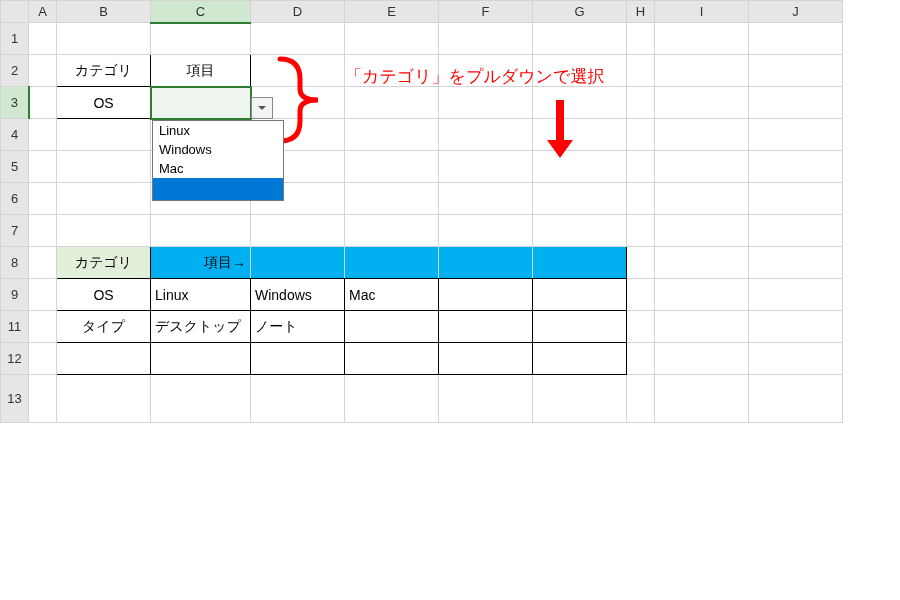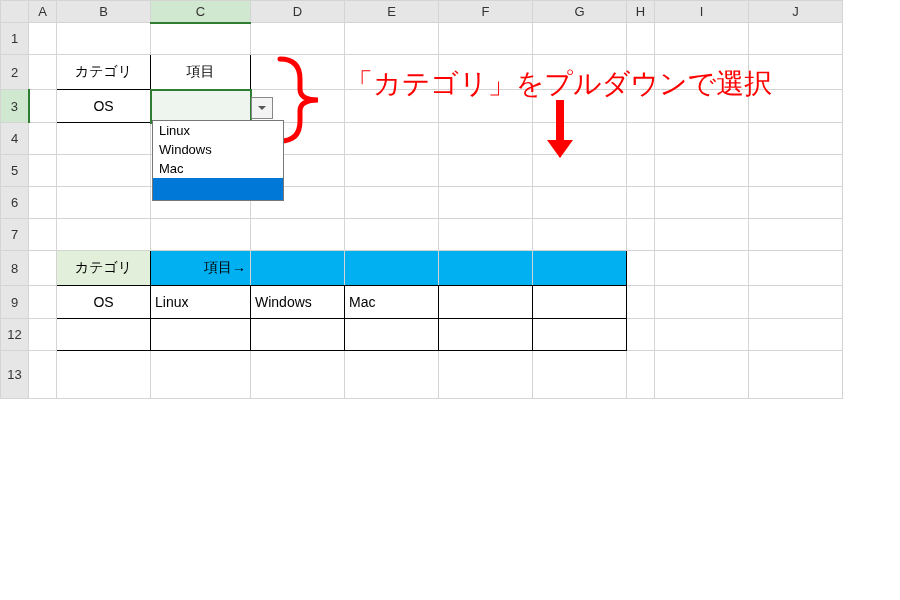--- a/index.html
+++ b/index.html
@@ -28,31 +28,31 @@
   tr.r{height:32px;}
   tr.r-tall{height:48px;}
   
   .b-all{border:1px solid #000!important;}
   .b-top{border-top:1px solid #000!important;}
   .b-right{border-right:1px solid #000!important;}
   .b-bottom{border-bottom:1px solid #000!important;}
   .hdr-green{background:#e2efda!important;text-align:center;}
   .hdr-blue{background:#00b0f0!important;text-align:right;}
   .ctr{text-align:center;}
-  .pad{padding:8px 4px;}
+  .pad{padding:0 4px;}
   .active-cell{background:#eef5ef!important;outline:2px solid #2e7d32;outline-offset:-1px;position:relative;}
   
   .dd-btn{position:absolute;width:20px;height:20px;border:1px solid #888;background:#f3f3f3;display:flex;align-items:center;justify-content:center;cursor:pointer;}
   .dd-btn svg{width:10px;height:10px;}
   
   .dd-list{position:absolute;border:1px solid #777;background:#fff;font-size:13px;min-width:130px;z-index:10;}
   .dd-list div{padding:2px 6px;white-space:nowrap;}
   .dd-list .hl{background:#0078d7;color:#fff;height:18px;}
   
-  .ann{position:absolute;color:#ff0000;font-size:28px;white-space:nowrap;}
+  .ann{position:absolute;color:#ff0000;font-size:17px;white-space:nowrap;}
   .brace{position:absolute;}
   .arrow-down{position:absolute;}
 </style>
 </head>
 <body>
 
 <div class="sheet">
 
 <table class="grid">
 
@@ -191,20 +191,33 @@
     <td class="cD b-all pad">Windows</td>
     <td class="cE b-all pad">Mac</td>
     <td class="cF b-all pad"></td>
     <td class="cG b-all pad"></td>
     <td class="cH"></td>
           <td class="cI"></td>
           <td class="cJ"></td>
   </tr>
 
 
+  <tr class="r">
+    <th class="rowhead">11</th>
+    <td class="cA"></td>
+    <td class="cB b-all ctr pad">タイプ</td>
+    <td class="cC b-all pad">デスクトップ</td>
+    <td class="cD b-all pad">ノート</td>
+    <td class="cE b-all pad"></td>
+    <td class="cF b-all pad"></td>
+    <td class="cG b-all pad"></td>
+    <td class="cH"></td>
+          <td class="cI"></td>
+          <td class="cJ"></td>
+  </tr>
 
   <tr class="r">
     <th class="rowhead">12</th>
     <td class="cA"></td>
     <td class="cB b-all"></td>
     <td class="cC b-all"></td>
     <td class="cD b-all"></td>
     <td class="cE b-all"></td>
     <td class="cF b-all"></td>
     <td class="cG b-all"></td>

